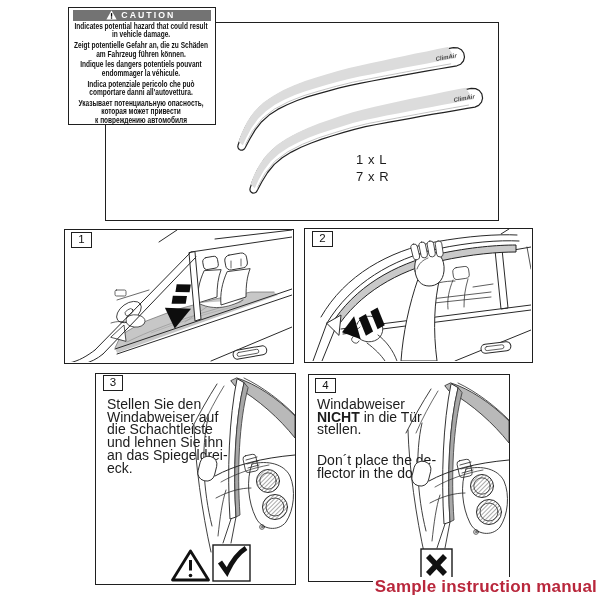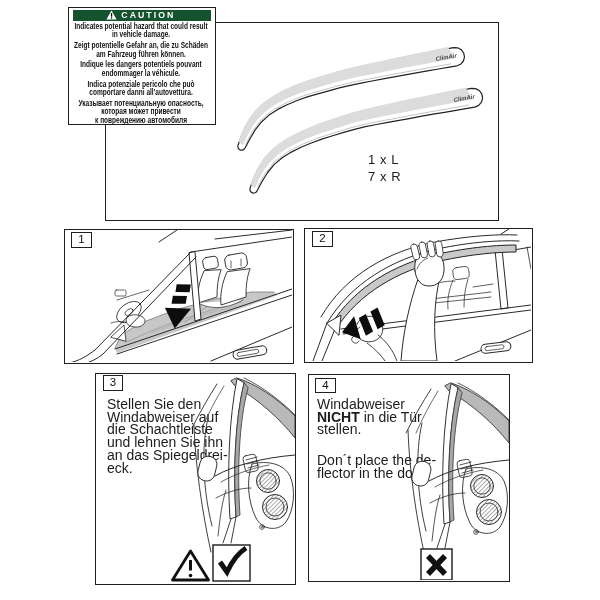--- a/index.html
+++ b/index.html
@@ -2,31 +2,31 @@
 <html><head>
 <meta charset="utf-8">
 <style>
   html,body{margin:0;padding:0;background:#fff;}
   .page{position:relative;width:600px;height:600px;background:#fff;overflow:hidden;
         font-family:"Liberation Sans",sans-serif;color:#1a1a1a;}
   .box{position:absolute;border:1.4px solid #1f1f1f;background:#fff;box-sizing:border-box;}
   svg{display:block;}
   
   .caution{left:68px;top:7px;width:148px;height:118px;border-width:1.5px;z-index:5;padding:0 3px;}
-  .c-head{margin:1.5px 1px 0 1px;height:11px;background:#14532d;color:#fff;
+  .c-head{margin:1.5px 1px 0 1px;height:11px;background:#737373;color:#fff;
           display:flex;align-items:center;justify-content:center;gap:2px;}
   .c-head span{font-size:9.5px;font-weight:bold;letter-spacing:2.2px;transform:scaleX(.92);line-height:1;}
   .caution p{margin:2.4px 0 0 0;font-size:8.2px;font-weight:bold;line-height:8.4px;
              text-align:center;white-space:pre-line;transform:scaleX(.8);transform-origin:50% 50%;
              width:176px;margin-left:-19px;color:#111;}
   
   .stepnum{position:absolute;border:1.3px solid #1f1f1f;background:#fff;text-align:center;
            font-size:11.5px;line-height:13px;color:#111;z-index:3;}
   .parts{left:105px;top:22px;width:394px;height:199px;}
-  .qty{position:absolute;left:250px;top:129px;font-size:13px;line-height:16.5px;color:#1c1c1c;letter-spacing:.6px;margin-left:12px;}
+  .qty{position:absolute;left:250px;top:129px;font-size:13px;line-height:16.5px;color:#1c1c1c;letter-spacing:.6px;}
   .p1{left:64px;top:229px;width:230px;height:135px;}
   .p2{left:304px;top:228px;width:229px;height:135px;}
   .p3{left:95px;top:373px;width:201px;height:212px;}
   .p4{left:308px;top:374px;width:202px;height:208px;}
   .txt{position:absolute;font-size:14px;line-height:12.7px;color:#1c1c1c;white-space:pre-line;}
   .txt .ln{display:block;white-space:normal;}
   .txt.de-lines{white-space:normal;}
   .p3 .txt{left:11px;top:24px;}
   .p3 .txt.en{top:121px;}
   .p4 .txt{left:8px;top:23px;}
@@ -296,13 +296,14 @@
     <svg width="200" height="205" viewBox="0 0 200 205" style="position:absolute;left:0;top:0">
       <use href="#gArt" x="96" y="8"></use>
       <rect x="112" y="174" width="31" height="31" fill="#fff" stroke="#1a1a1a" stroke-width="1.4"></rect>
       <g stroke="#111" stroke-width="5.5">
         <line x1="119" y1="181" x2="136" y2="199"></line>
         <line x1="136" y1="181" x2="119" y2="199"></line>
       </g>
     </svg>
   </section>
 
+  <div class="watermark" style="color: rgb(185, 39, 60);">Sample instruction manual</div>
 </div>
 
 </body></html>

